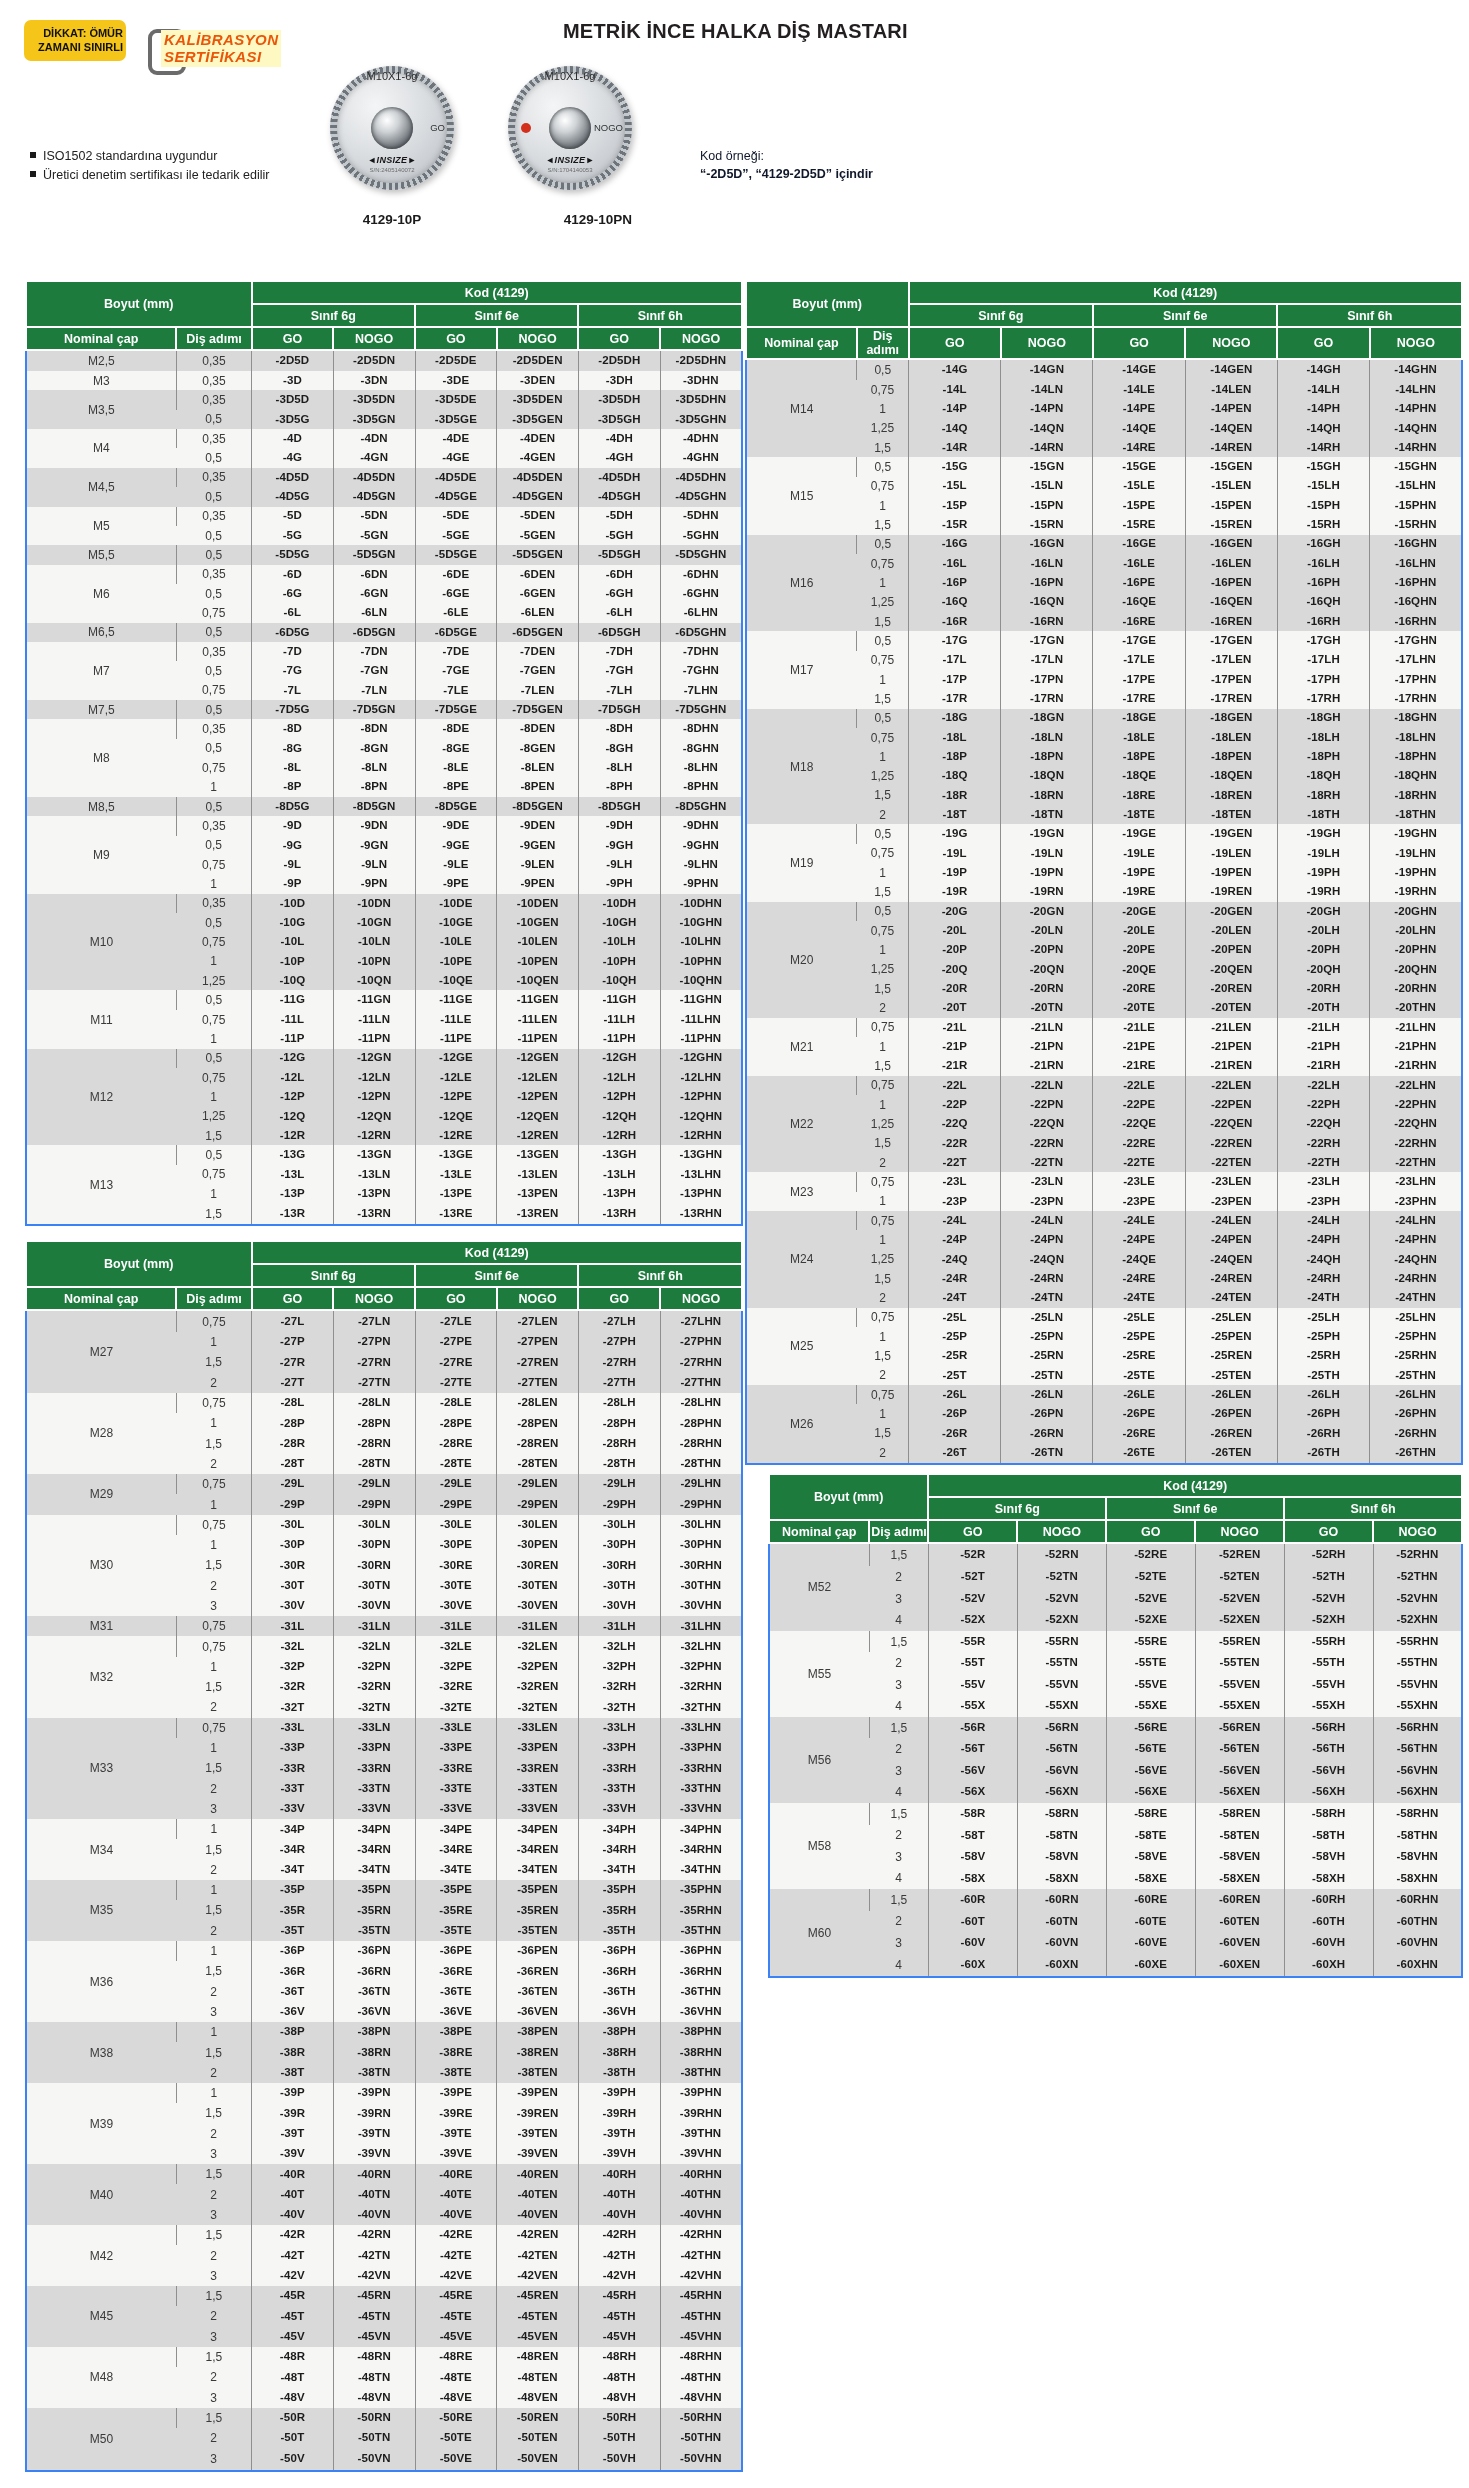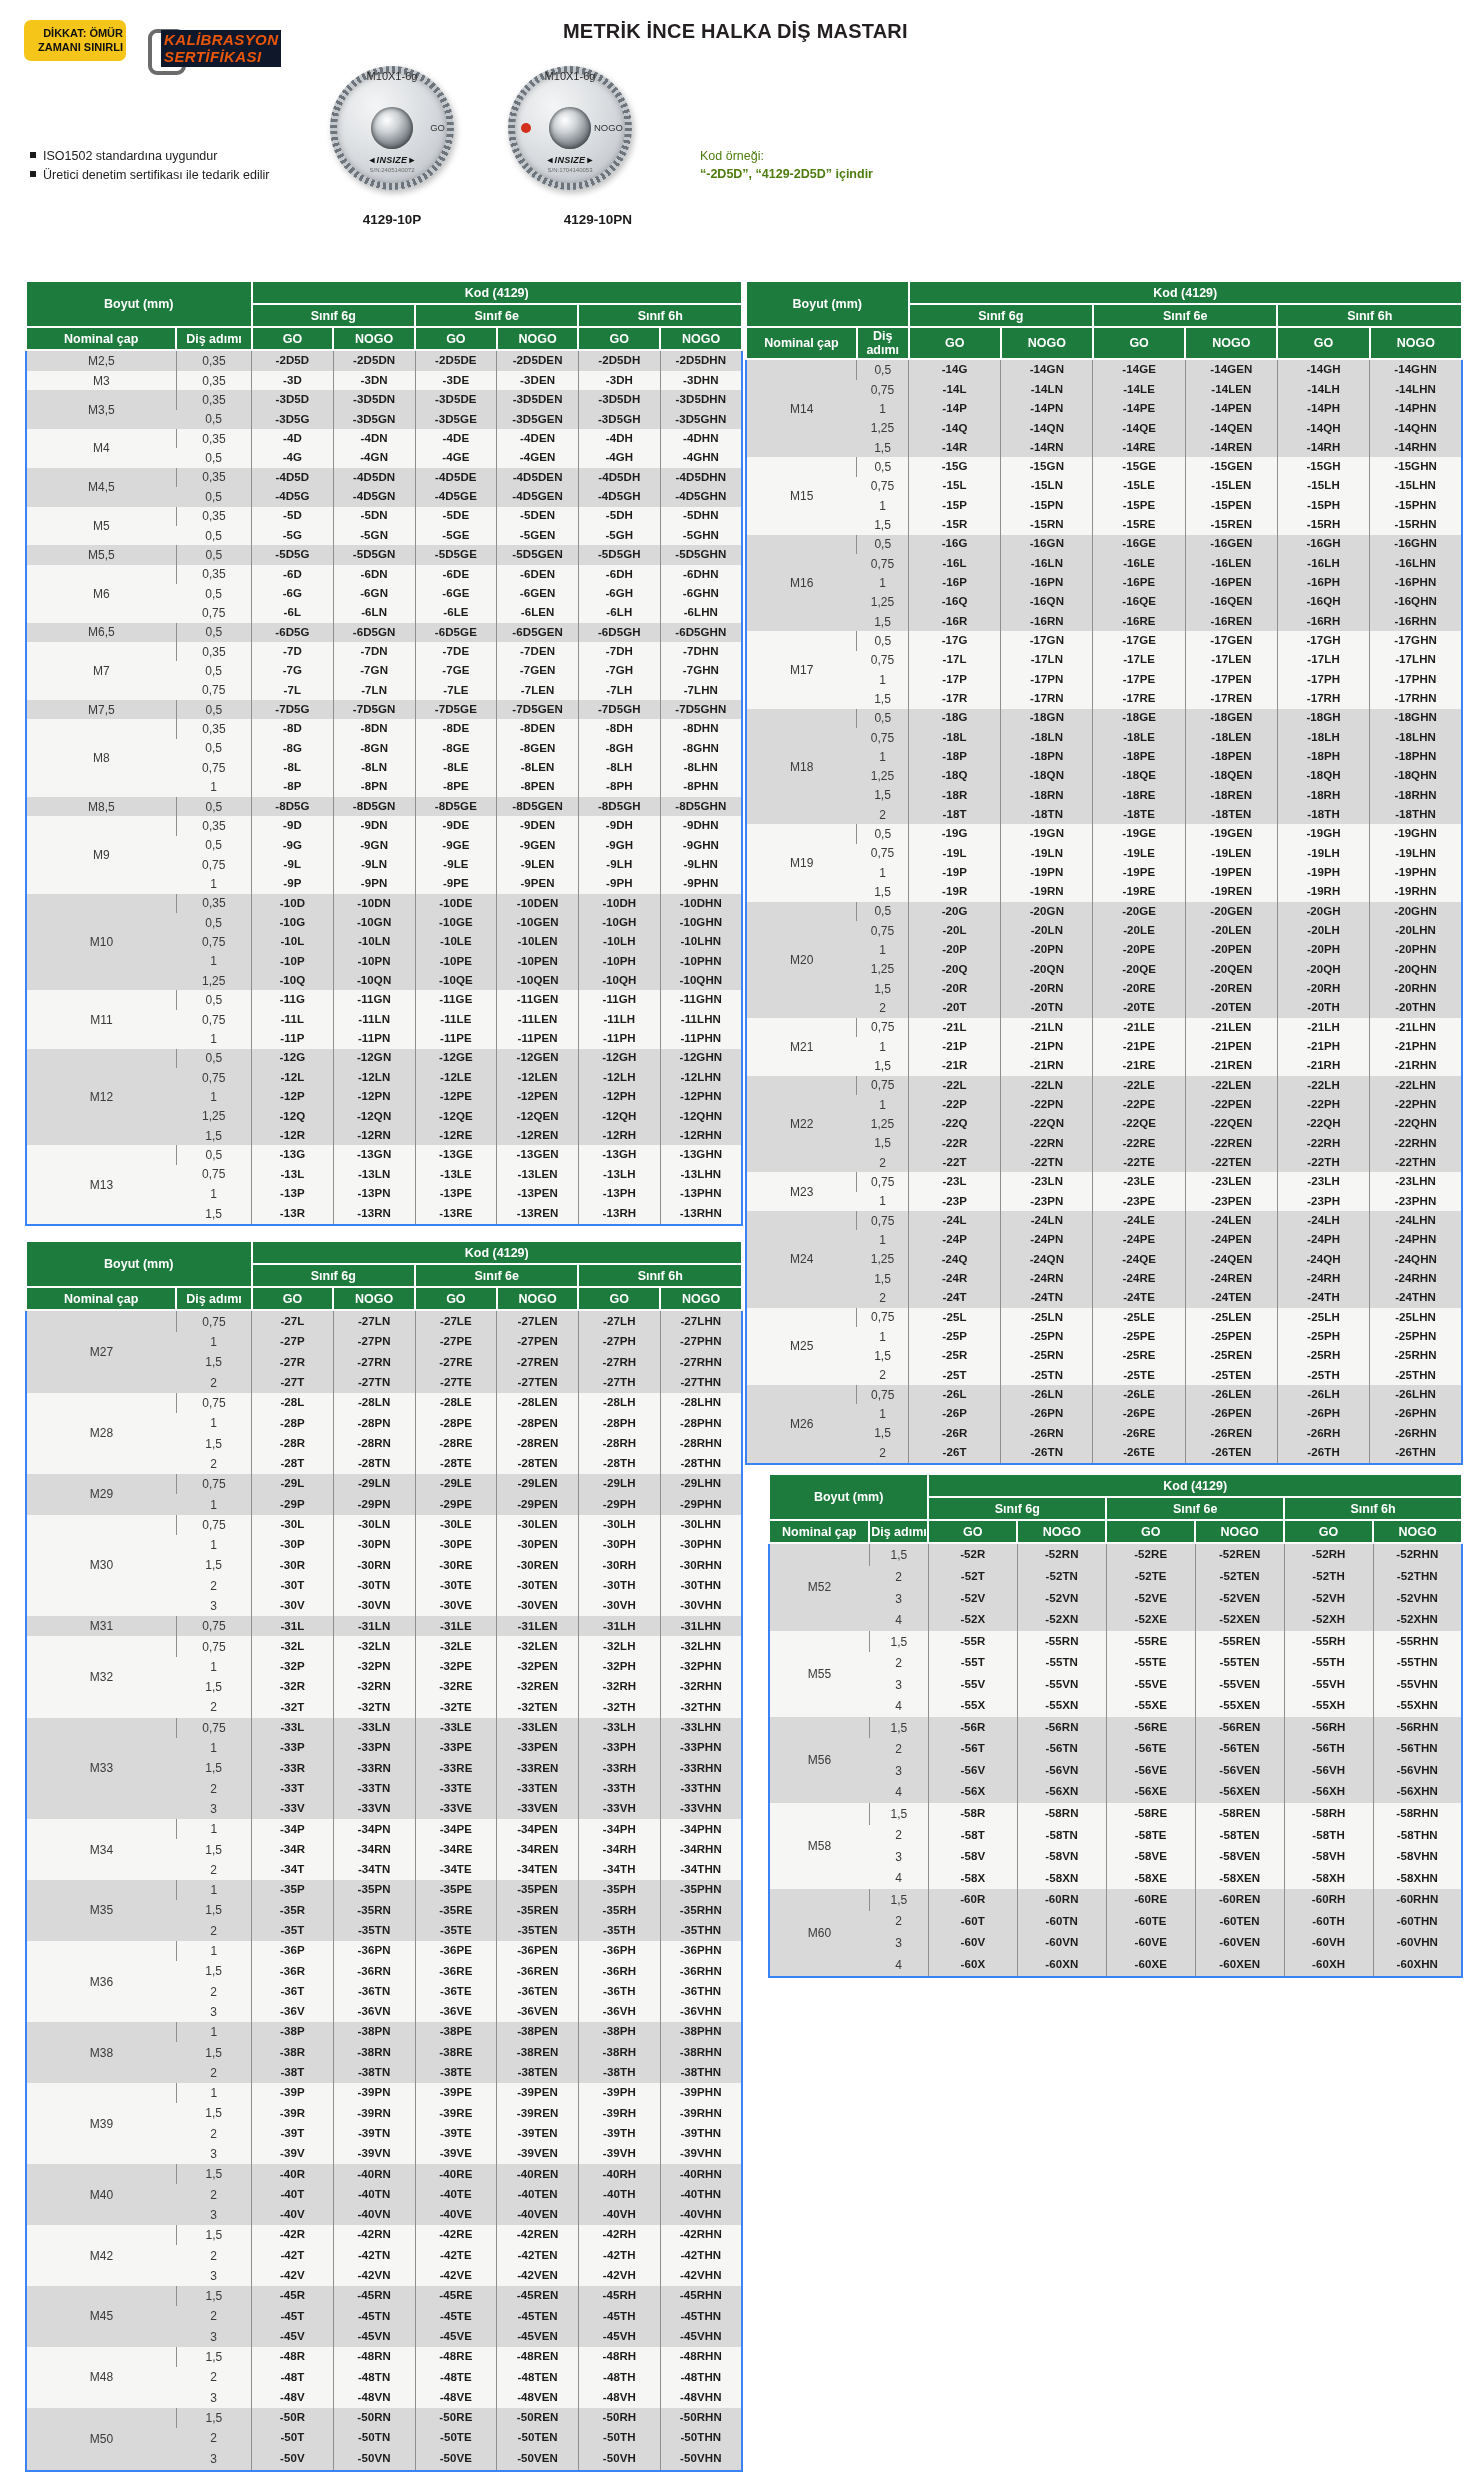--- a/index.html
+++ b/index.html
@@ -6,21 +6,21 @@
   #page{position:relative;width:1469px;height:2488px;background:#ffffff;
         font-family:"Liberation Sans",sans-serif;color:#222;overflow:hidden;}
 
   
   .warn-badge{position:absolute;left:24px;top:20px;width:96px;padding:6px 3px;
     background:#f5c51a;border-radius:7px;text-align:right;font-weight:bold;
     font-size:11px;line-height:1.3;color:#111;}
   .cert-logo{position:absolute;left:148px;top:26px;width:190px;height:44px;}
   .cert-bracket{position:absolute;left:0;top:3px;width:30px;height:38px;
     border:4px solid #6b6b6b;border-radius:9px;}
-  .cert-text{position:absolute;left:13px;top:4px;background:#0f172a;padding:1px 3px;
+  .cert-text{position:absolute;left:13px;top:4px;background:#fef9c3;padding:1px 3px;
     font-style:italic;font-weight:bold;font-size:15px;line-height:1.15;
     color:#e9560a;letter-spacing:.4px;white-space:nowrap;}
 
   .page-title{position:absolute;left:563px;top:20px;font-size:20px;font-weight:bold;
     color:#231f20;letter-spacing:.2px;white-space:nowrap;}
 
   
   .ring{position:absolute;width:124px;height:124px;border-radius:50%;
     background:repeating-conic-gradient(#6e747b 0deg 3deg,#c3c8cd 3deg 6deg);
     box-shadow:2px 3px 6px rgba(0,0,0,.25);}
@@ -44,21 +44,21 @@
     font-size:13.5px;font-weight:bold;color:#1b1b1b;}
   #ring-go{left:330px;top:66px;}   #cap-go{left:330px;top:212px;}
   #ring-nogo{left:508px;top:66px;} #cap-nogo{left:508px;top:212px;text-align:right;}
 
   
   .bullets{position:absolute;left:30px;top:149px;font-size:12.5px;color:#222;}
   .bullets .b-row{margin-bottom:5px;}
   .bullets .sq{display:inline-block;width:6px;height:6px;background:#1a1a1a;
     margin-right:7px;vertical-align:2px;}
   .code-example{position:absolute;left:700px;top:147px;font-size:12.5px;
-    color:#4d7c0f;line-height:1.45;}
+    color:#0f172a;line-height:1.45;}
   .code-example .bold-line{font-weight:bold;text-align:center;}
 
   
   .tblwrap{position:absolute;}
   #w-l1{left:25px;top:280px;width:718px;height:946px;}
   #w-r1{left:745px;top:280px;width:718px;height:1185px;}
   #w-l2{left:25px;top:1240px;width:718px;height:1232px;}
   #w-r2{left:768px;top:1473px;width:695px;height:505px;}
 
   table.gauge{width:100%;height:100%;border-collapse:collapse;table-layout:fixed;

